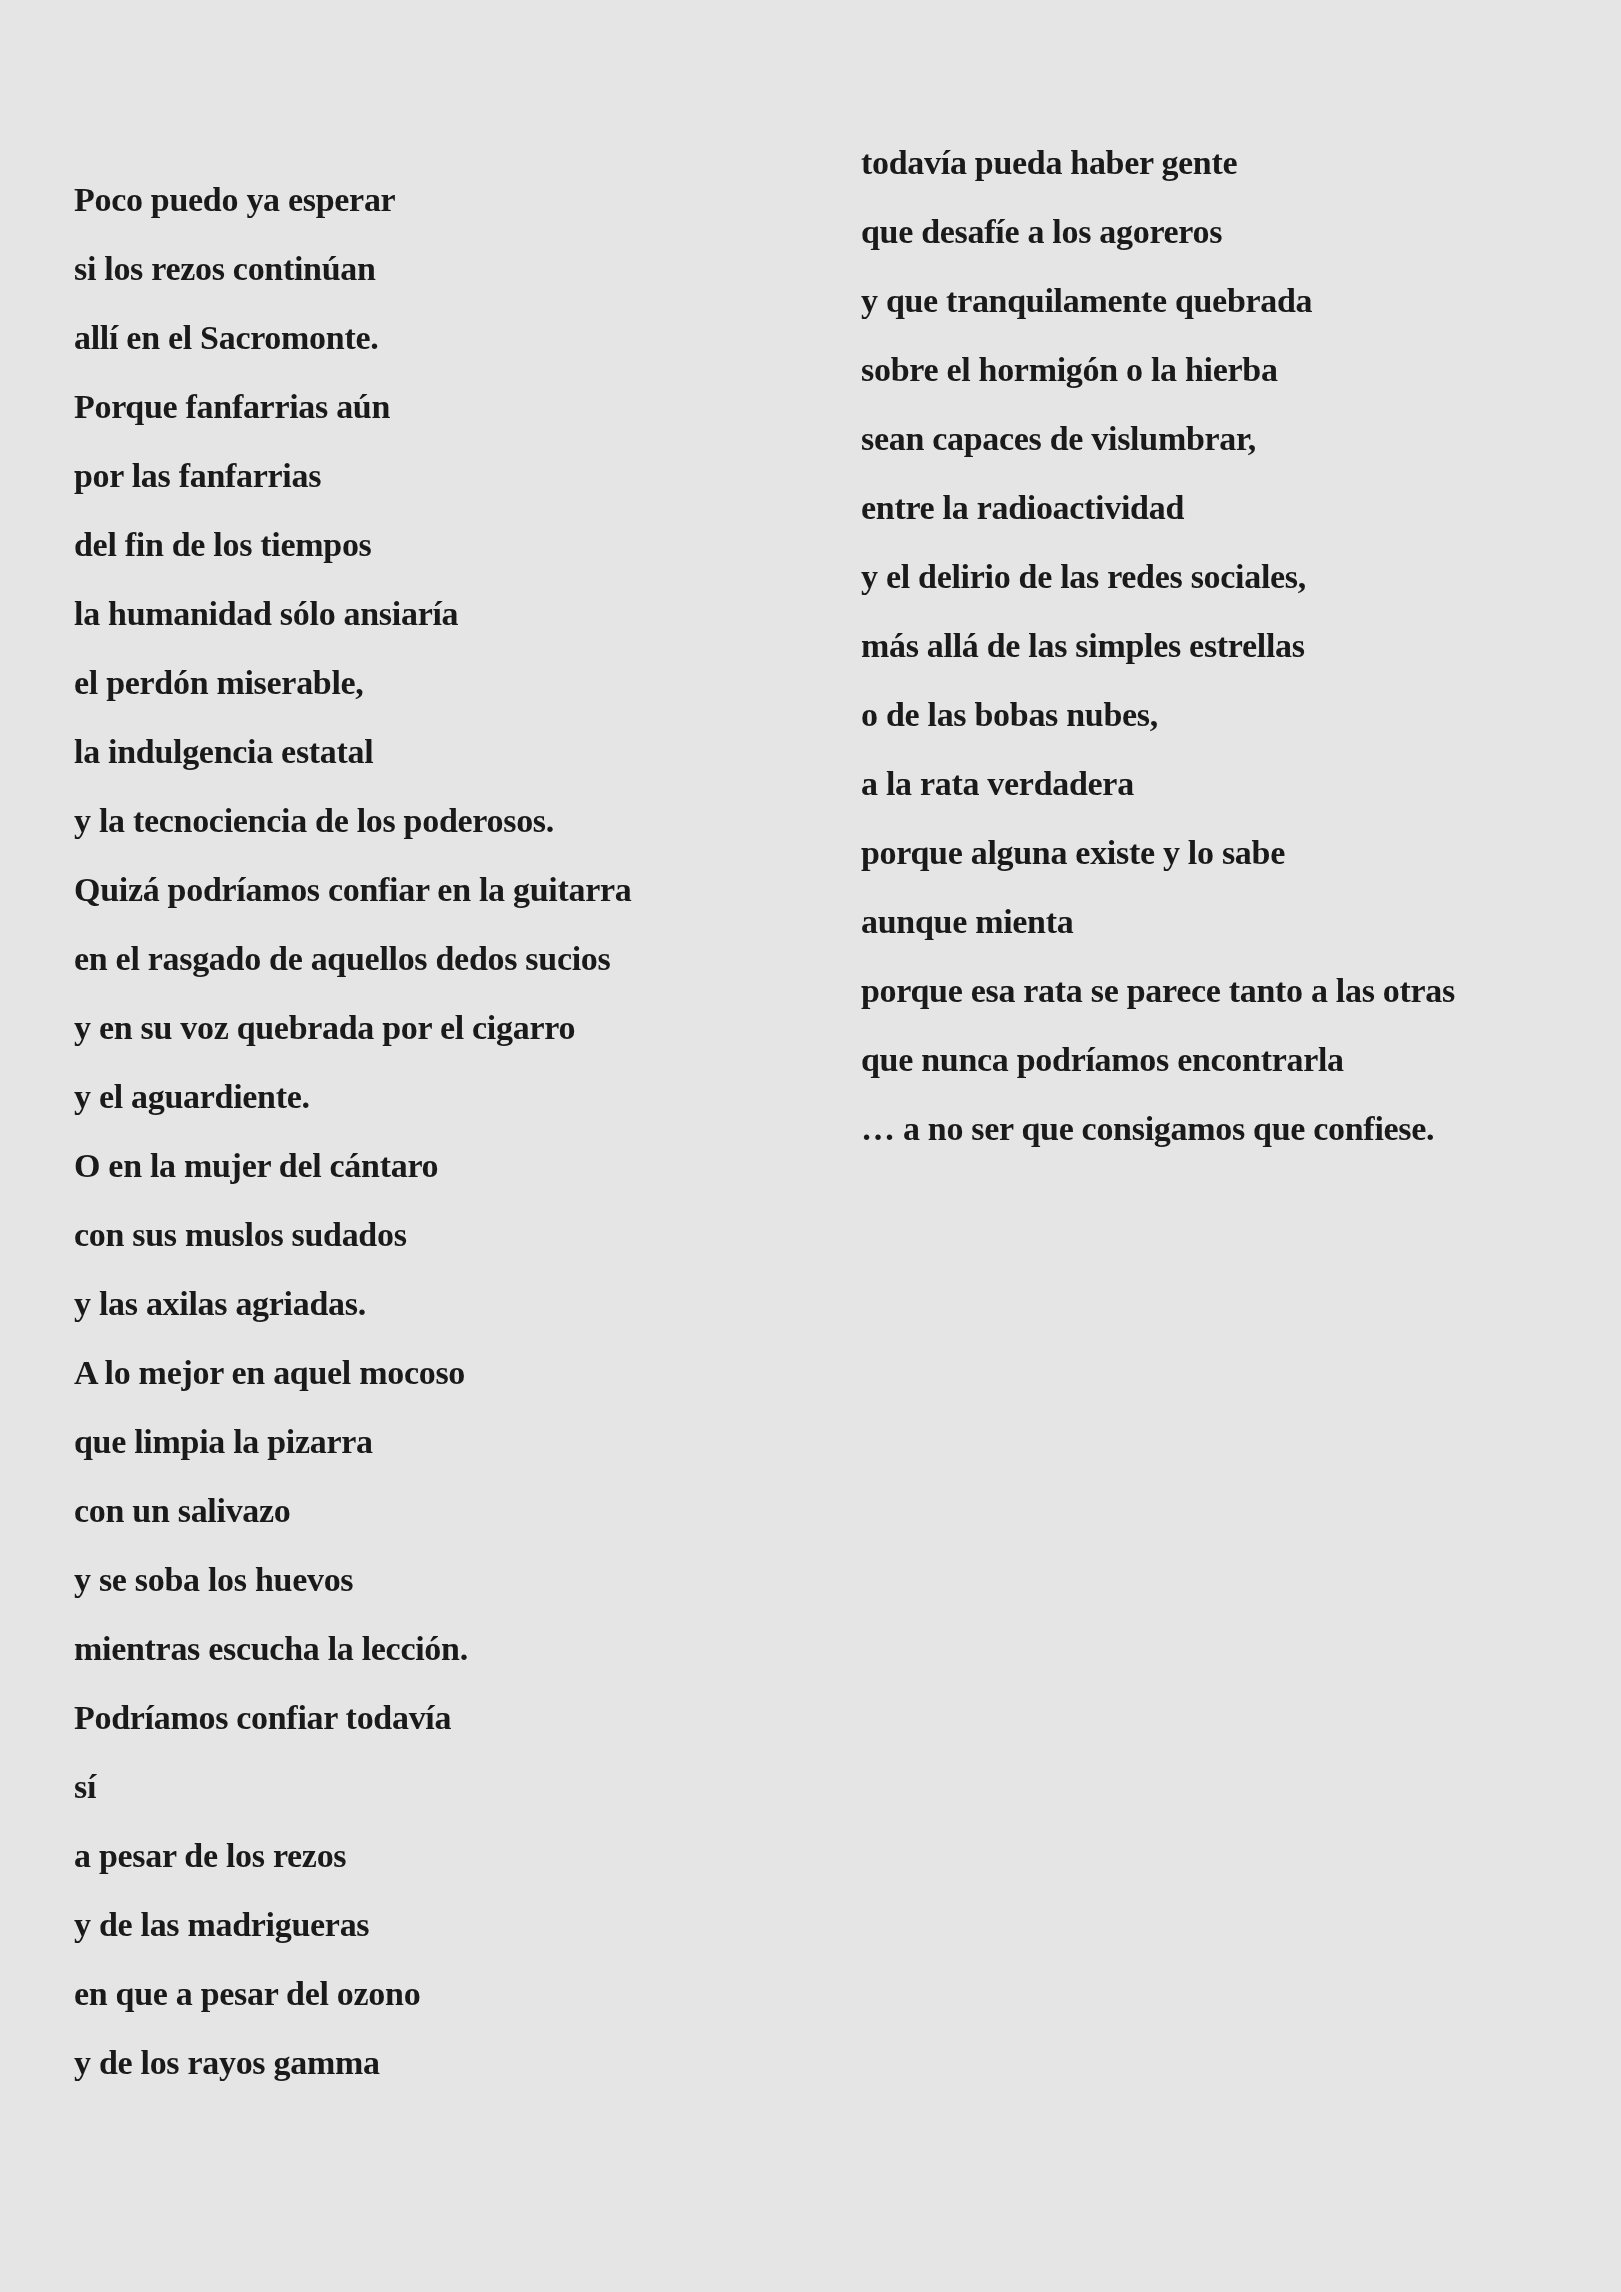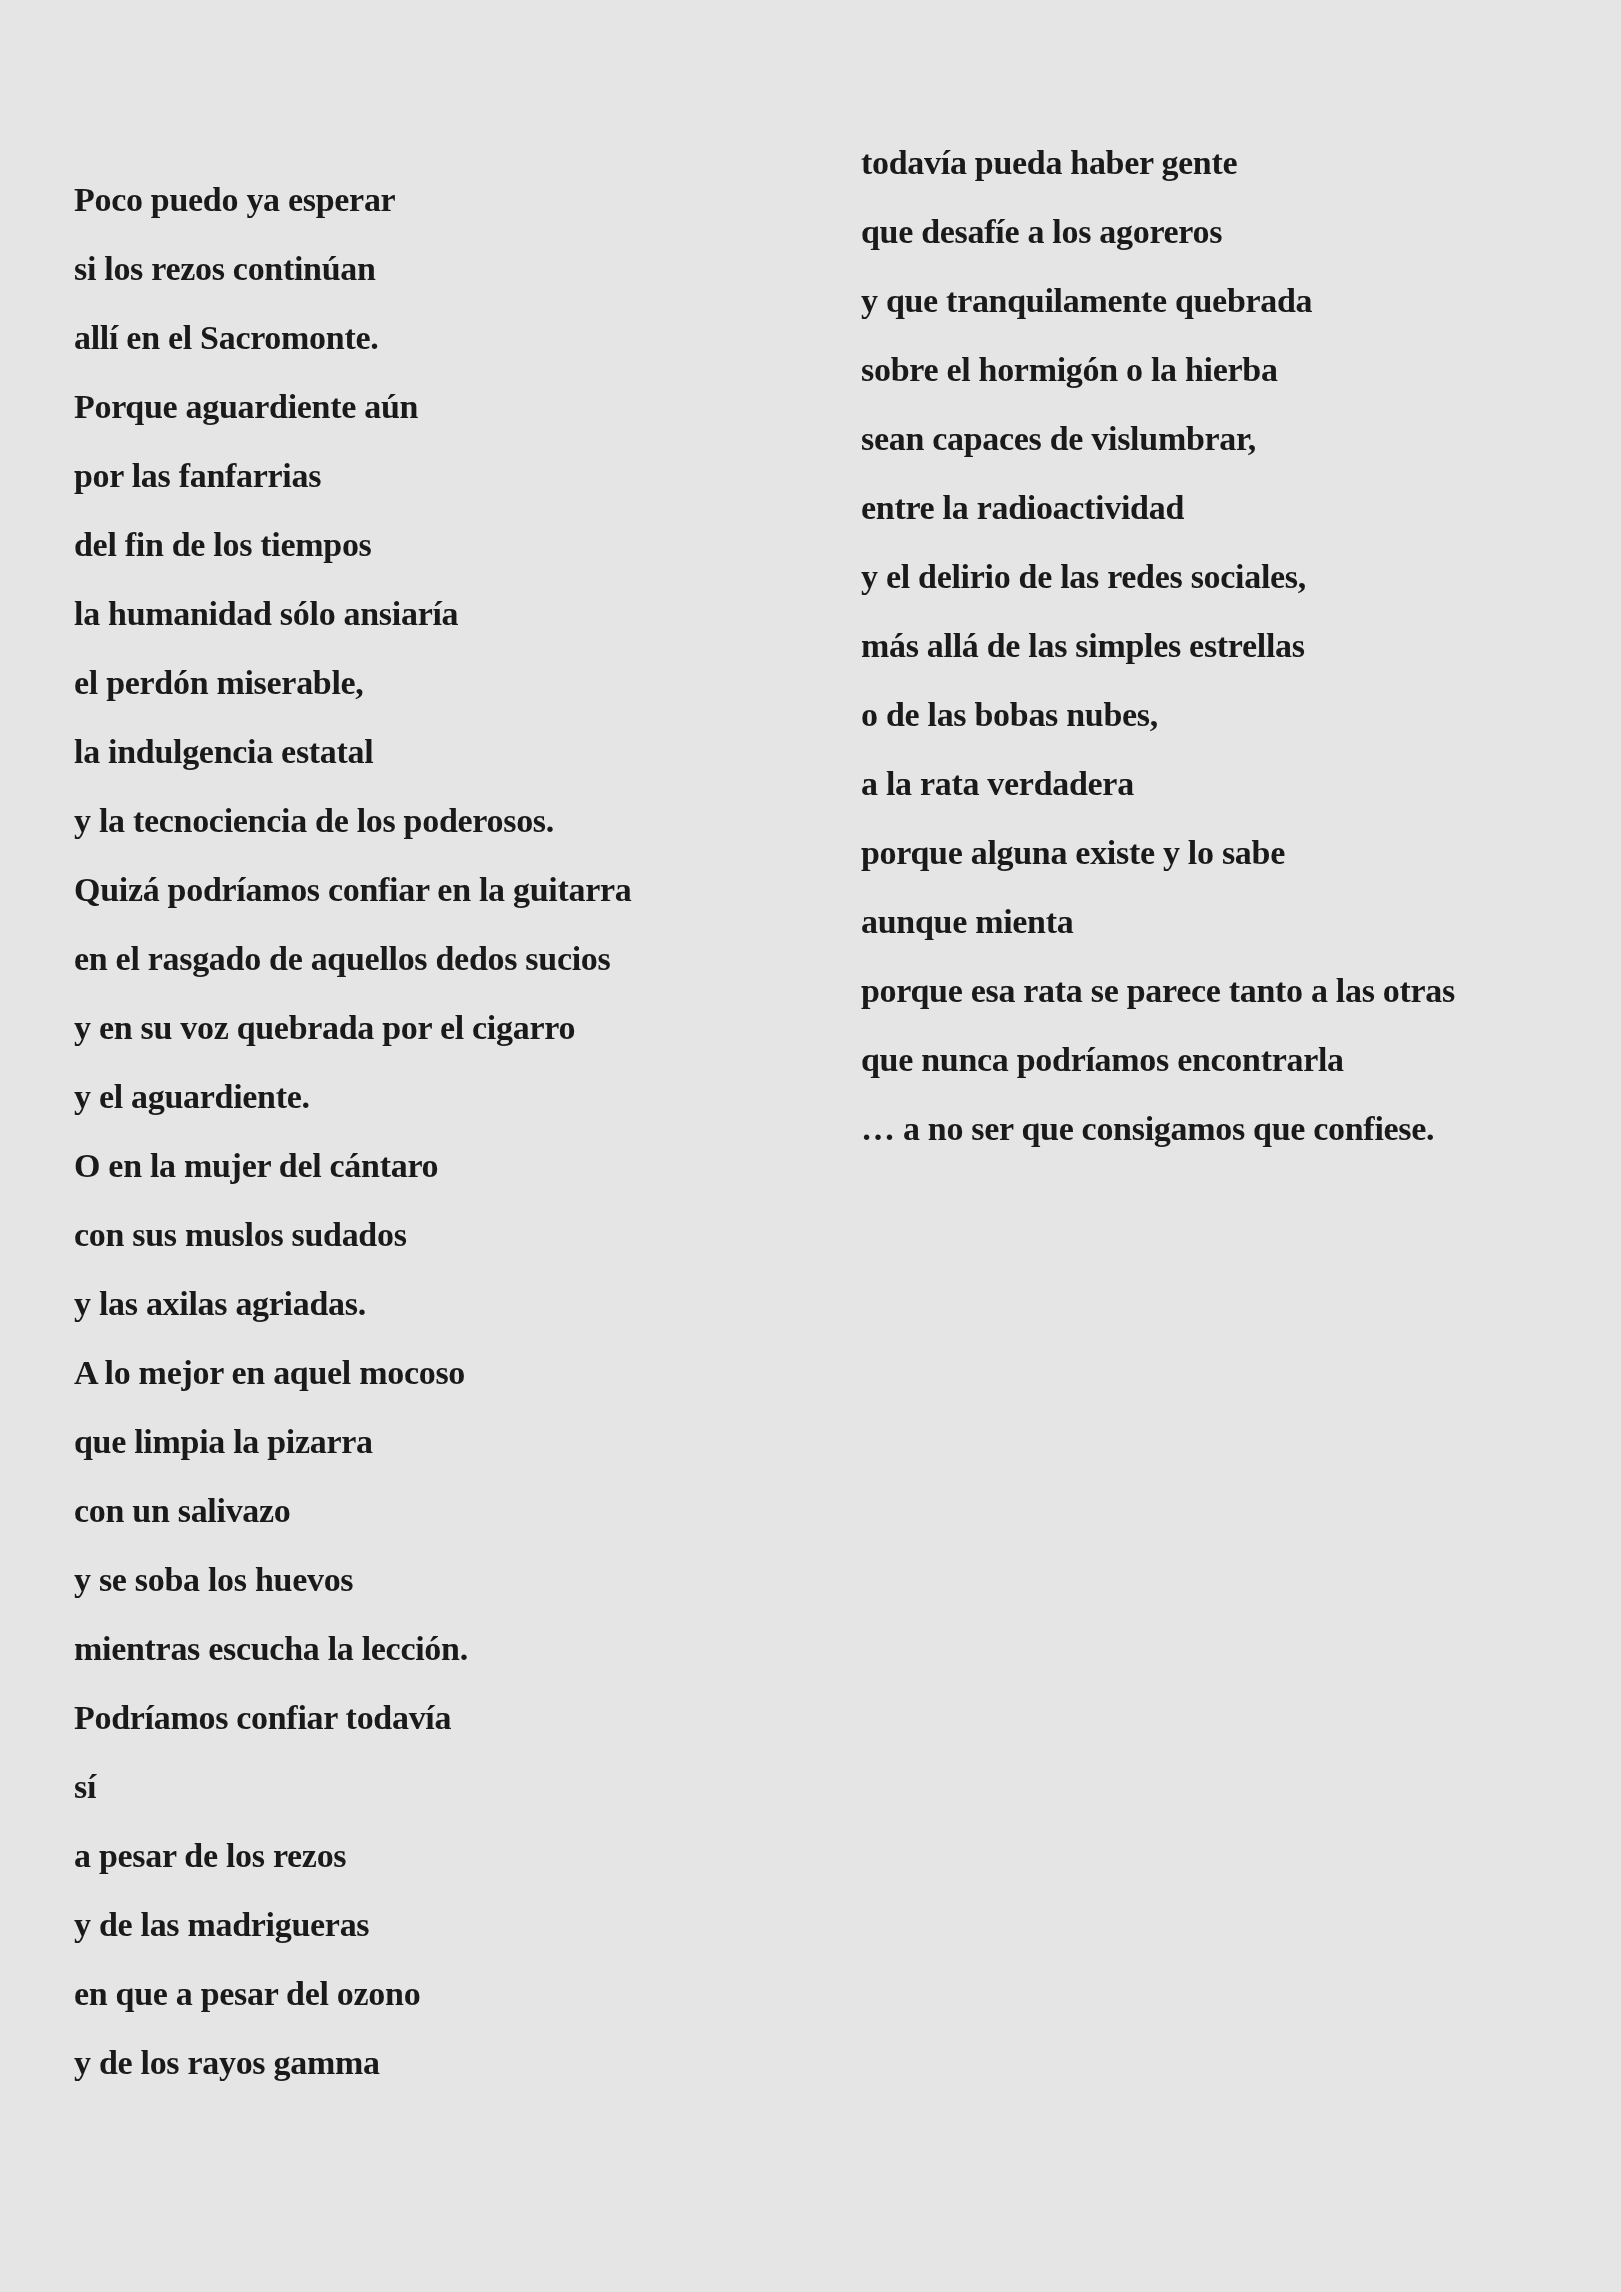--- a/index.html
+++ b/index.html
@@ -41,21 +41,21 @@
   }
 </style>
 </head>
 <body>
 
 <div class="page">
   <div class="poem-column left">
       <div class="poem-line">Poco puedo ya esperar</div>
       <div class="poem-line">si los rezos continúan</div>
       <div class="poem-line">allí en el Sacromonte.</div>
-      <div class="poem-line">Porque aguardiente aún</div>
+      <div class="poem-line">Porque fanfarrias aún</div>
       <div class="poem-line">por las fanfarrias</div>
       <div class="poem-line">del fin de los tiempos</div>
       <div class="poem-line">la humanidad sólo ansiaría</div>
       <div class="poem-line">el perdón miserable,</div>
       <div class="poem-line">la indulgencia estatal</div>
       <div class="poem-line">y la tecnociencia de los poderosos.</div>
       <div class="poem-line">Quizá podríamos confiar en la guitarra</div>
       <div class="poem-line">en el rasgado de aquellos dedos sucios</div>
       <div class="poem-line">y en su voz quebrada por el cigarro</div>
       <div class="poem-line">y el aguardiente.</div>

